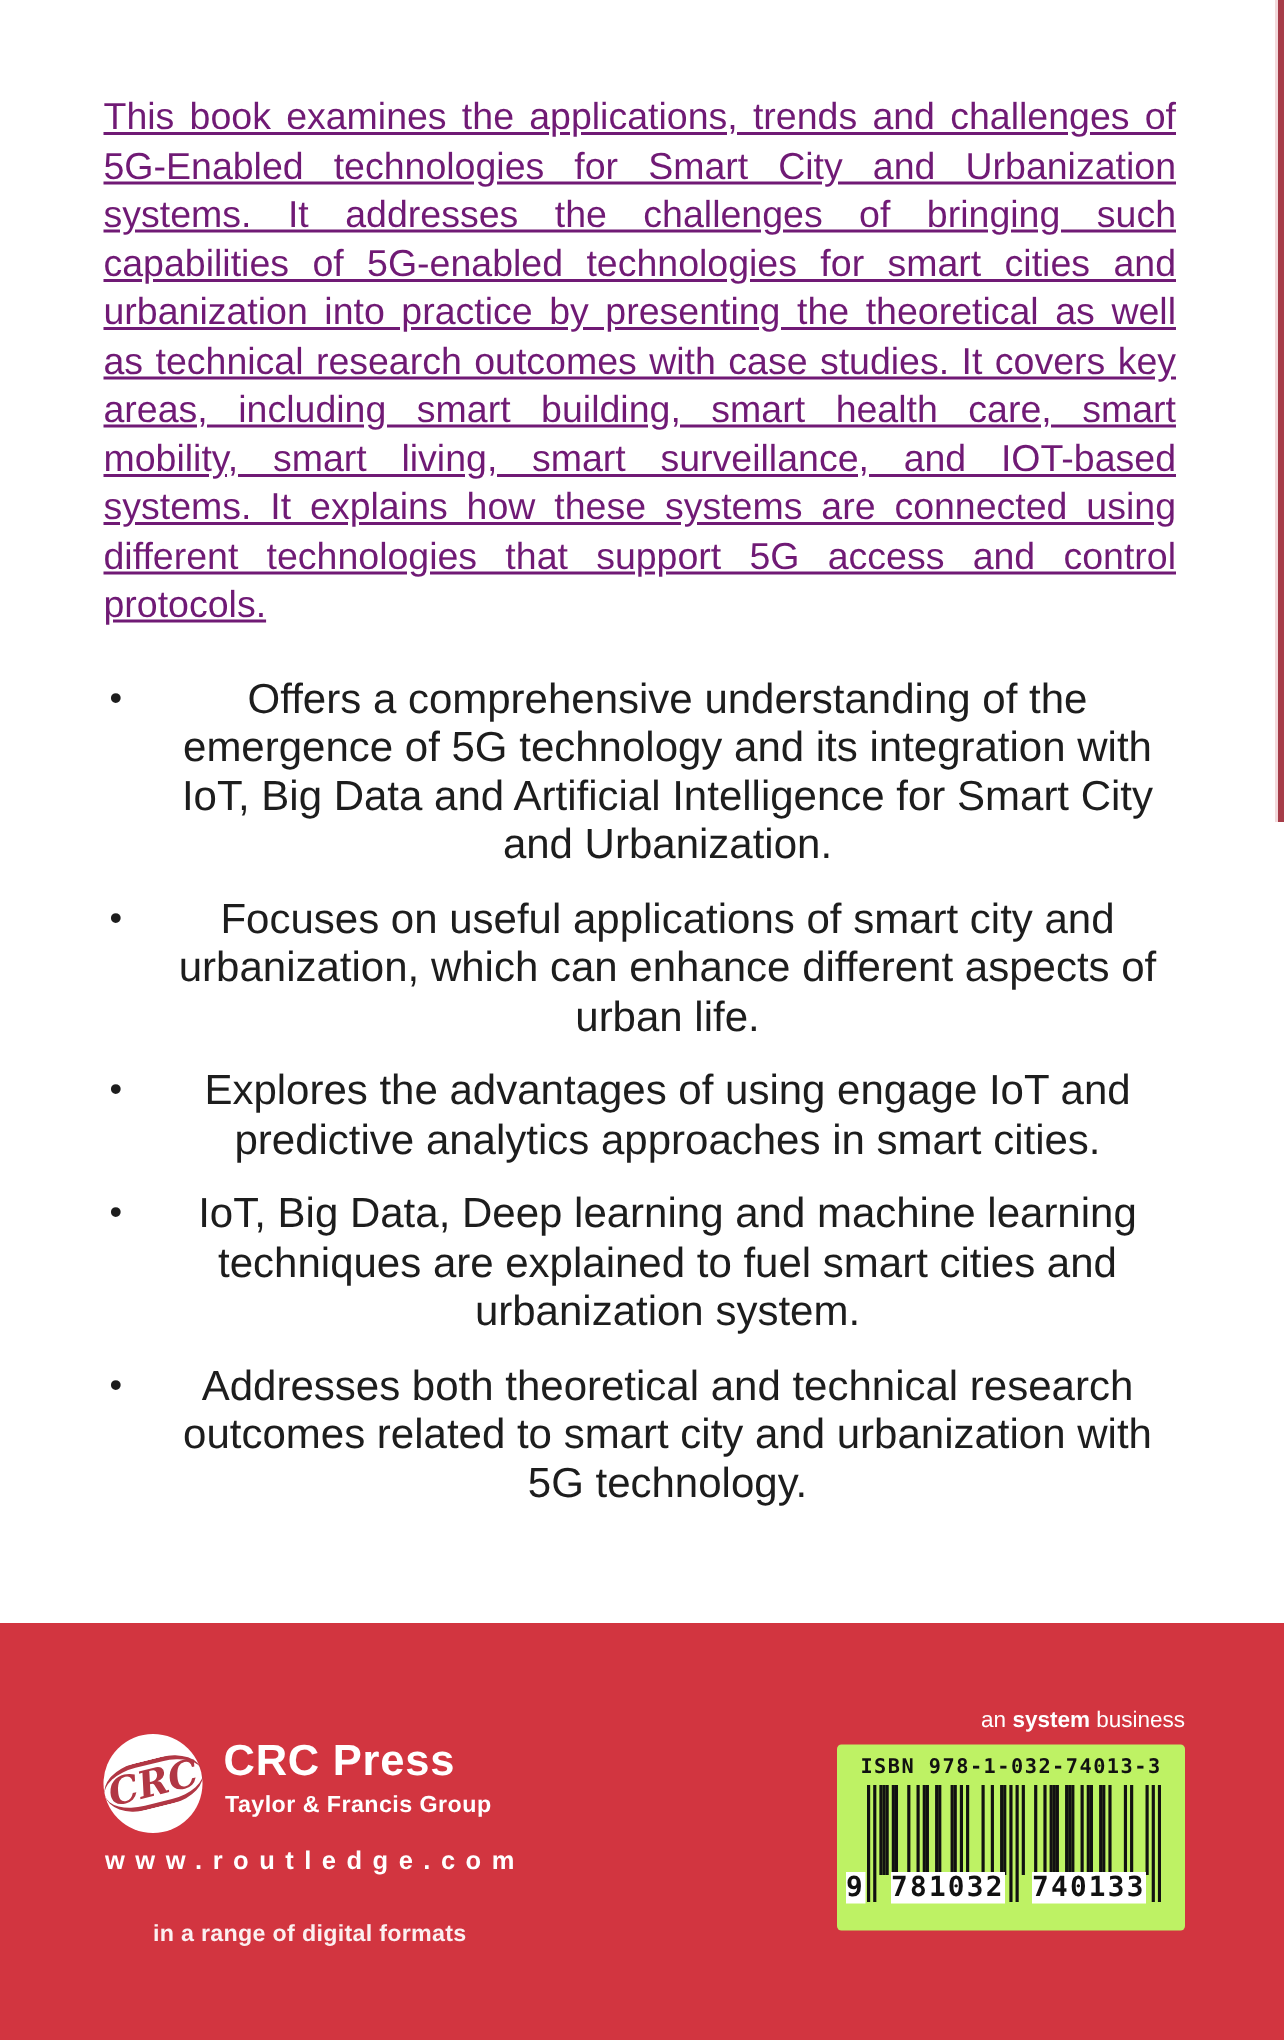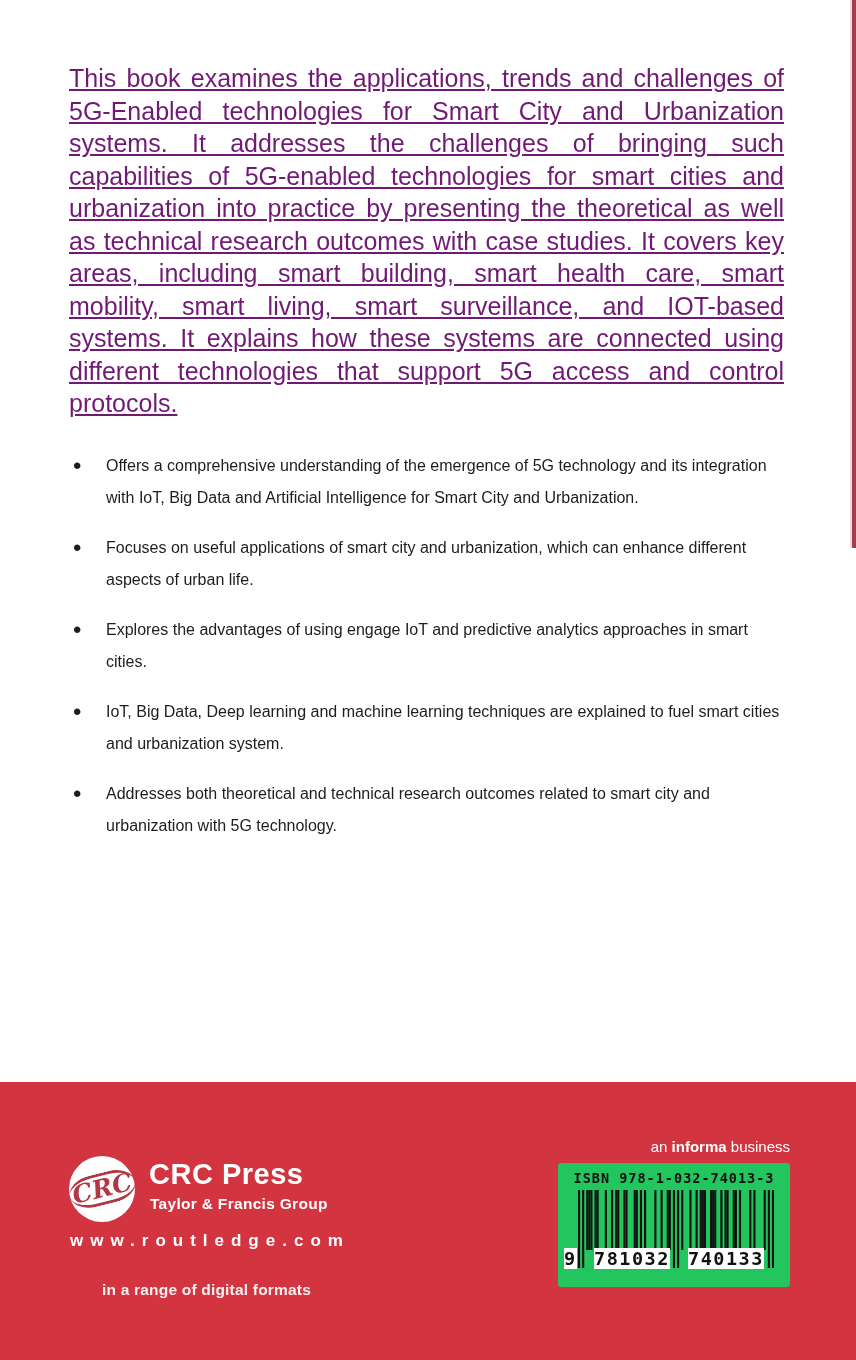--- a/index.html
+++ b/index.html
@@ -9,21 +9,21 @@
   
   .edge-line { position:absolute; top:0; right:0; width:4px; height:548px; background:#a63c48; }
   .edge-line::before { content:""; position:absolute; right:4px; top:0; width:2px; height:100%; background:#f3d9db; }
 
   
   .content { position:absolute; left:69px; top:62px; width:715px; }
   .content p { font-size:25px; line-height:32.5px; text-align:justify; color:#701a75;text-decoration:underline; }
   .content p.closing { margin-top:2px; }
   ul.features { list-style:none; margin:30px 0 31px 0; }
   ul.features li { position:relative; padding-left:37px; margin-bottom:17px;
-                   font-size:16px; line-height:32.5px; text-align:left; }
+                   font-size:28px; line-height:32.5px; text-align:center; }
   ul.features li::before { content:"\2022"; position:absolute; left:4px; top:0; font-size:24px; }
 
   
   .band { position:absolute; left:0; top:1082px; width:856px; height:278px; background:#d23540; color:#fff; }
 
   
   .crc-logo { position:absolute; left:69px; top:74px; width:66px; height:66px;
               background:#fff; border-radius:50%; display:flex; align-items:center; justify-content:center; }
   .crc-logo .crc-txt { display:inline-block; transform:rotate(-14deg);
               font-family:"DejaVu Serif", serif; font-style:italic; font-weight:bold;
@@ -34,21 +34,21 @@
   .crc-group { position:absolute; left:150px; top:113px; font-size:15.5px; font-weight:bold; letter-spacing:0.3px; }
   .website   { position:absolute; left:70px;  top:149px; font-size:17px; font-weight:bold; letter-spacing:7px; }
   .note      { position:absolute; left:70px;  font-size:15.5px; font-weight:bold; opacity:0.92; letter-spacing:0.2px; }
   .note1 { top:177px; } .note2 { top:199px;margin-left:32px; }
 
   .informa { position:absolute; top:56px; left:558px; width:232px; text-align:right; font-size:15px; }
   .informa b { font-weight:bold; }
 
   
   .bc-box { position:absolute; left:558px; top:81px; width:232px; height:124px;
-            background:#22c55e; border-radius:3px; color:#111; }
+            background:#bef264; border-radius:3px; color:#111; }
   .bc-isbn { position:absolute; top:7px; left:0; width:100%; text-align:center;
              font-family:"DejaVu Sans Mono", monospace; font-size:13.5px; font-weight:bold;
              letter-spacing:1px; white-space:pre; }
   .bc-bars { position:absolute; left:20px; top:27px; width:196px; height:78px; }
   .bc-digits span { position:absolute; font-family:"DejaVu Sans Mono", monospace;
                     font-size:18.5px; font-weight:bold; letter-spacing:1.5px; top:85px; background:#fff; }
   .bc-nine { left:6px; }
   .bc-g1   { left:36px; }
   .bc-g2   { left:130px; }
 </style>
@@ -78,21 +78,21 @@
   <div class="band">
 
     <div class="crc-logo">
       <span class="crc-txt">CRC</span>
     </div>
     <div class="crc-name">CRC Press</div>
     <div class="crc-group">Taylor &amp; Francis Group</div>
     <div class="website">www.routledge.com</div>
     <div class="note note2">in a range of digital formats</div>
 
-    <div class="informa"><span>an </span><b>informa</b><span> business</span></div>
+    <div class="informa"><span>an </span><b>system</b><span> business</span></div>
 
     <div class="bc-box">
       <div class="bc-isbn">ISBN 978-1-032-74013-3</div>
       <svg class="bc-bars" id="barcode-svg" width="196" height="78" viewBox="0 0 196 78" xmlns="http://www.w3.org/2000/svg">
           <rect x="0.00" y="0" width="2.11" height="78" fill="#111111"></rect>
           <rect x="4.13" y="0" width="2.11" height="78" fill="#111111"></rect>
           <rect x="8.25" y="0" width="2.11" height="60" fill="#111111"></rect>
           <rect x="10.32" y="0" width="2.11" height="60" fill="#111111"></rect>
           <rect x="12.38" y="0" width="2.11" height="60" fill="#111111"></rect>
           <rect x="16.51" y="0" width="2.11" height="60" fill="#111111"></rect>

